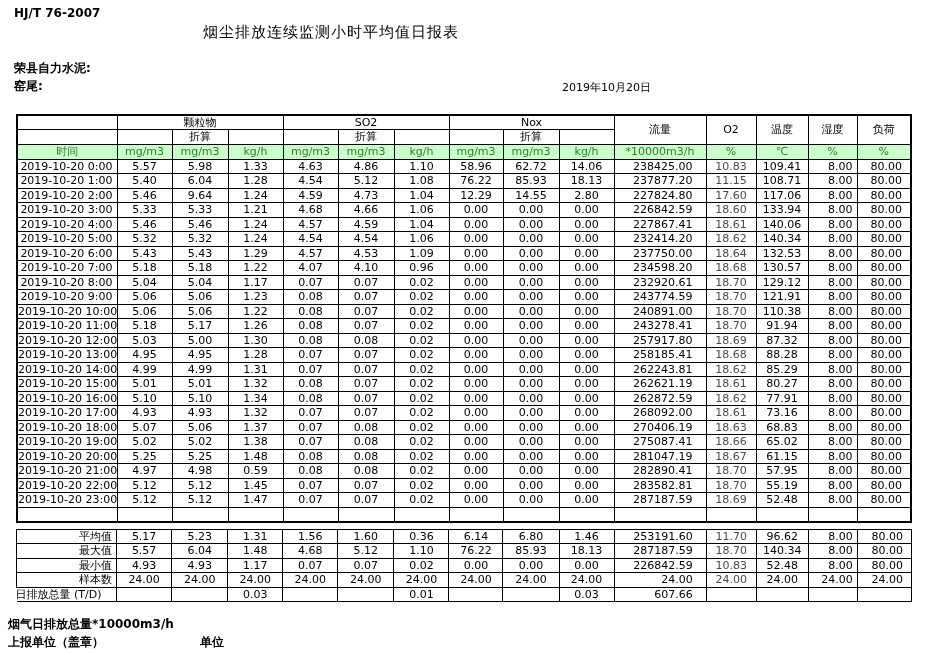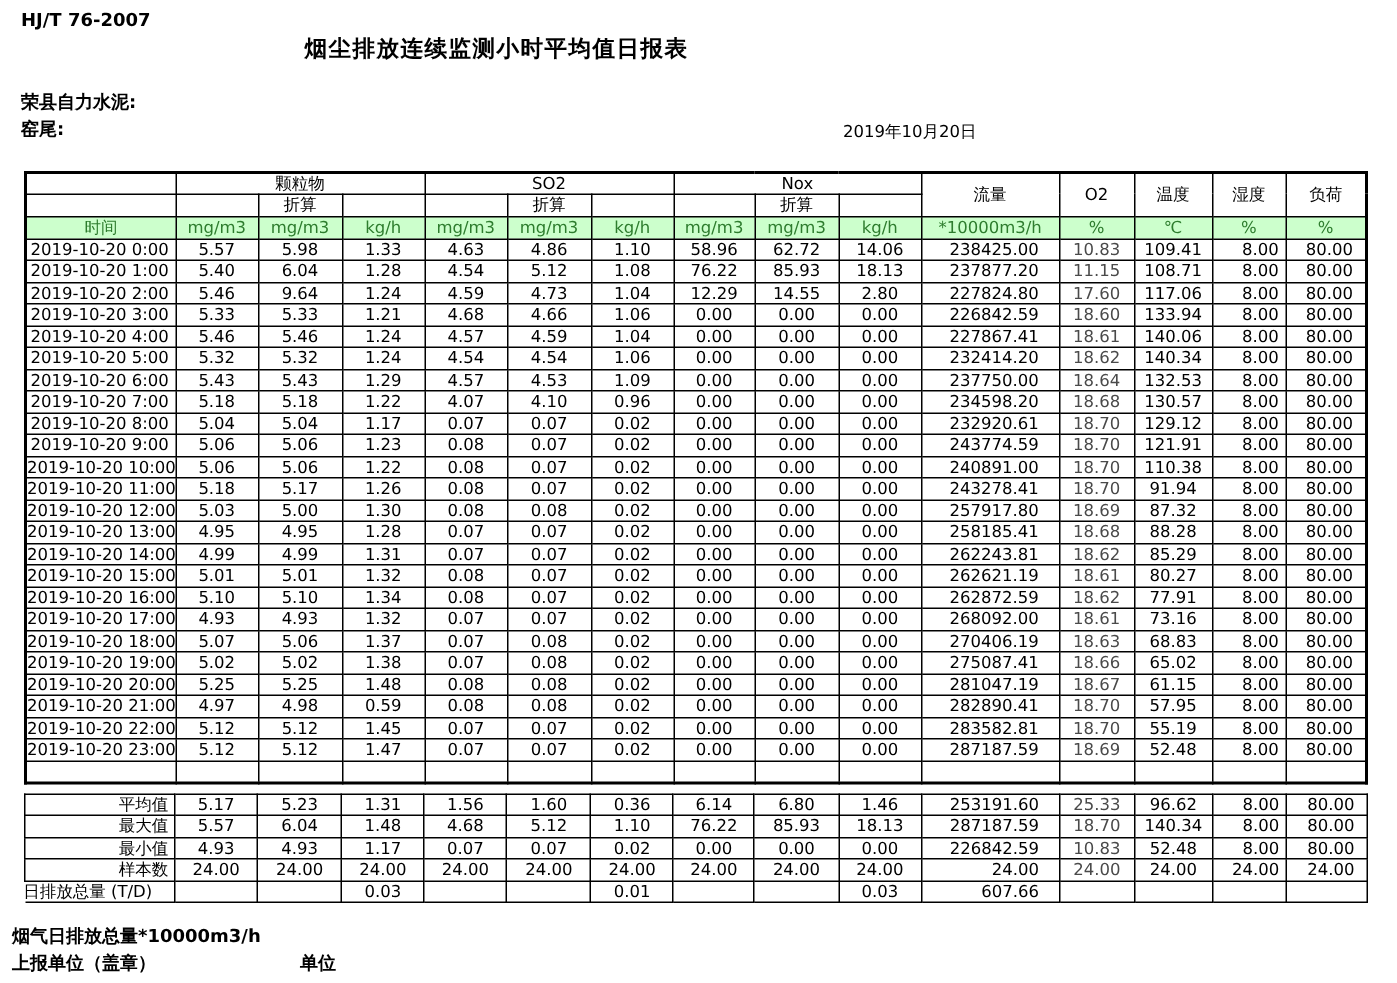--- a/index.html
+++ b/index.html
@@ -1,19 +1,19 @@
 <!DOCTYPE html>
 <html><head>
 <meta charset="utf-8">
 <style>
   html,body{margin:0;padding:0;background:#fff;}
   .page{position:relative;width:931px;height:655px;background:#fff;overflow:hidden;
         font-family:"DejaVu Sans",sans-serif;color:#000;}
   .std{position:absolute;left:14px;top:6px;font-size:12px;font-weight:bold;}
-  .title{position:absolute;left:203px;top:23px;font-size:15px;font-weight:bold;letter-spacing:1px;}
+  .title{position:absolute;left:203px;top:23px;font-size:15px;font-weight:normal;letter-spacing:1px;}
   .company{position:absolute;left:14px;top:60px;font-size:12px;font-weight:bold;}
   .loc{position:absolute;left:14px;top:78px;font-size:12px;font-weight:bold;}
   .date{position:absolute;left:562px;top:80px;font-size:11px;}
   .tables{position:absolute;left:16px;top:114px;}
   table{border-collapse:collapse;table-layout:fixed;width:896px;font-size:11px;line-height:1;}
   td,th{border:1px solid #000;padding:0;margin:0;vertical-align:middle;font-weight:normal;
         white-space:nowrap;overflow:visible;text-align:center;}
   table.main{border:2px solid #000;}
   table.summary{border:1px solid #000;margin-top:6px;}
   thead tr.r1{height:14px;} thead tr.r2{height:15px;} thead tr.r3{height:15px;}
@@ -557,21 +557,21 @@
             <td class="c1">5.17</td>
             <td class="c2">5.23</td>
             <td class="c3">1.31</td>
             <td class="c4">1.56</td>
             <td class="c5">1.60</td>
             <td class="c6">0.36</td>
             <td class="c7">6.14</td>
             <td class="c8">6.80</td>
             <td class="c9">1.46</td>
             <td class="c10">253191.60</td>
-            <td class="c11">25.33</td>
+            <td class="c11">11.70</td>
             <td class="c12">96.62</td>
             <td class="c13">8.00</td>
             <td class="c14">80.00</td>
           </tr>
           <tr>
             <td class="sum-label c0"><span class="lbl">最大值</span></td>
             <td class="c1">5.57</td>
             <td class="c2">6.04</td>
             <td class="c3">1.48</td>
             <td class="c4">4.68</td>

